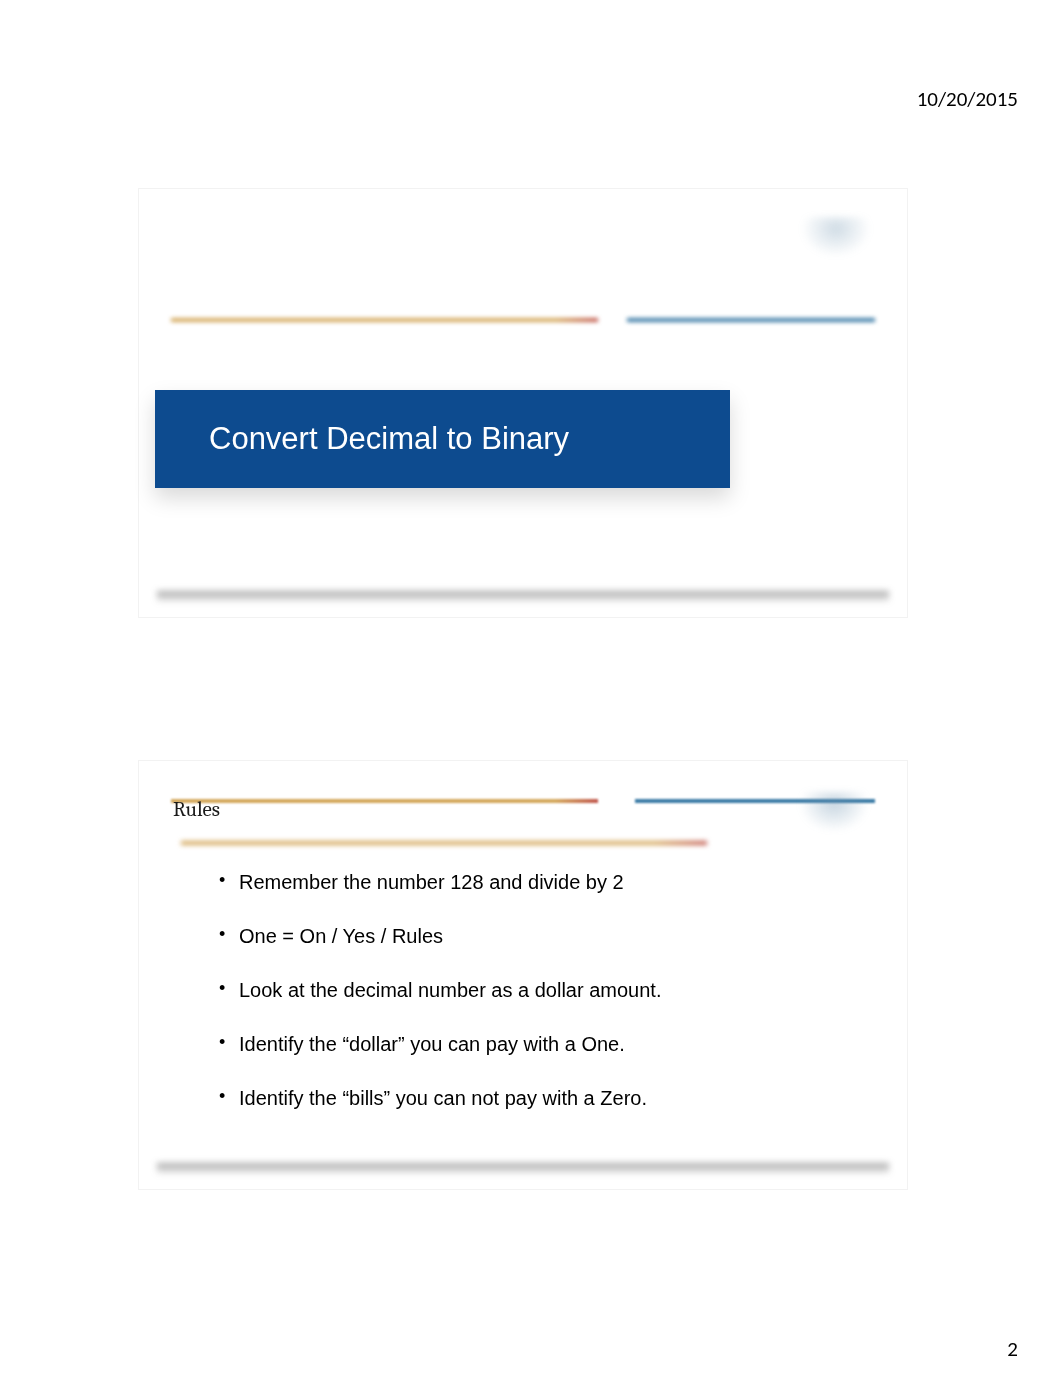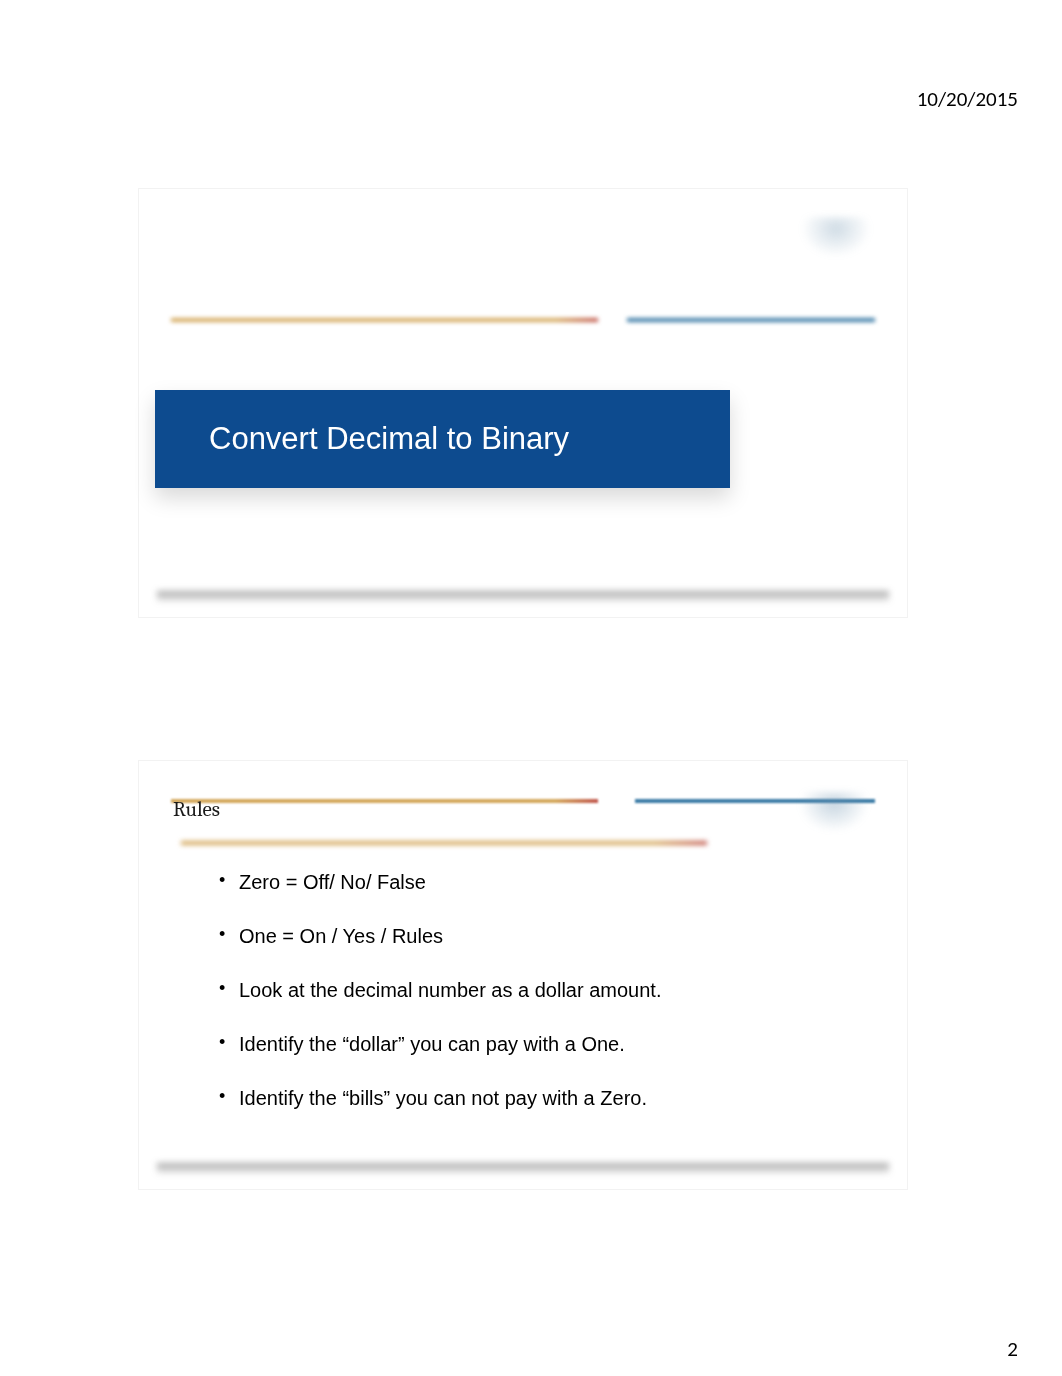--- a/index.html
+++ b/index.html
@@ -198,21 +198,21 @@
   <div class="slide-2-stripe-top">
     <div class="stripe-orange"></div>
     <div class="stripe-blue"></div>
   </div>
   <div class="slide-2-logo"></div>
   <div class="slide-2-title">Rules</div>
   <div class="slide-2-stripe-bottom">
     <div class="stripe-orange"></div>
   </div>
   <ul class="rules-list">
-    <li>Zero = Off/ No/ False</li>
+    <li>Remember the number 128 and divide by 2</li>
     <li>One = On / Yes / Rules</li>
     <li>Look at the decimal number as a dollar amount.</li>
     <li>Identify the “dollar” you can pay with a One.</li>
     <li>Identify the “bills” you can not pay with a Zero.</li>
   </ul>
   <div class="slide-2-shadow"></div>
 </div>
 
 <div class="page-number">2</div>
 

